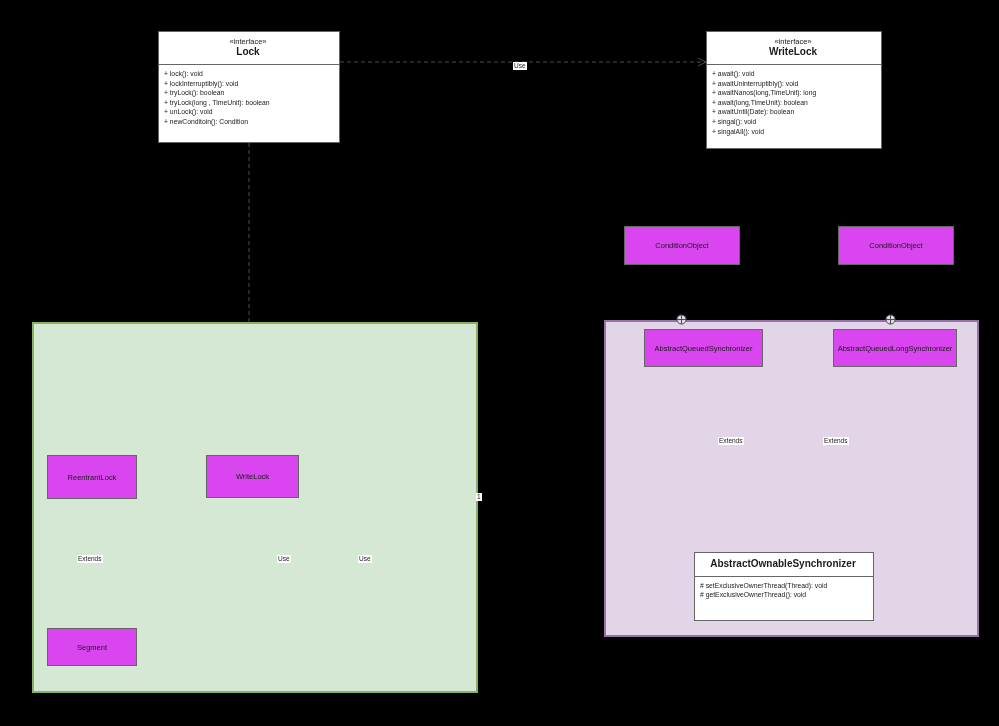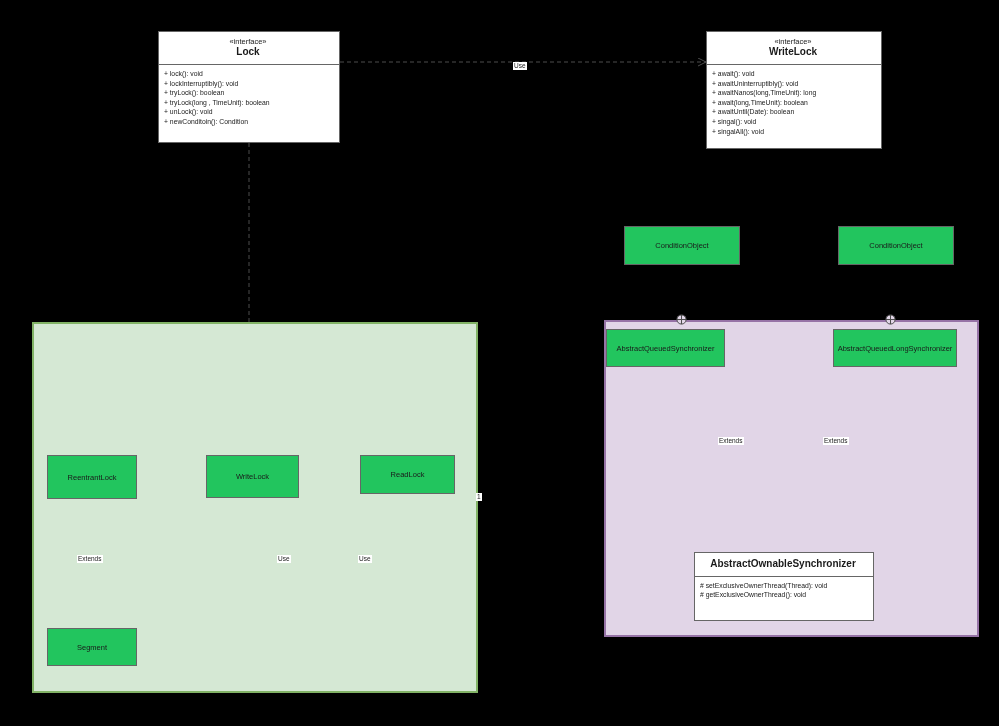--- a/index.html
+++ b/index.html
@@ -63,21 +63,21 @@
   }
   .uml-member {
     font-size: 6.8px;
     color: #1a1a1a;
     line-height: 1.42;
     white-space: nowrap;
     overflow: hidden;
   }
   .plain-box {
     position: absolute;
-    background: #22c55e;
+    background: #d946ef;
     border: 1px solid #666666;
     box-sizing: border-box;
     display: flex;
     align-items: center;
     justify-content: center;
     font-size: 7.5px;
     color: #1a1a1a;
     z-index: 5;
     overflow: hidden;
     white-space: nowrap;
@@ -188,24 +188,23 @@
       <div class="uml-member">+ singal(): void</div>
       <div class="uml-member">+ singalAll(): void</div>
     </div>
   </div>
 
   <div class="plain-box" style="left:624px; top:226px; width:116px; height:39px;">ConditionObject</div>
   <div class="plain-box" style="left:838px; top:226px; width:116px; height:39px;">ConditionObject</div>
 
   <div class="plain-box" style="left:47px; top:455px; width:90px; height:44px;">ReentrantLock</div>
   <div class="plain-box" style="left:206px; top:455px; width:93px; height:43px;">WriteLock</div>
-  <div class="plain-box" style="left:360px; top:455px; width:95px; height:39px;">ReadLock</div>
   <div class="plain-box" style="left:47px; top:628px; width:90px; height:38px;">Segment</div>
 
-  <div class="plain-box" style="left:606px; top:329px; width:119px; height:38px;">AbstractQueuedSynchronizer</div>
+  <div class="plain-box" style="left:644px; top:329px; width:119px; height:38px;">AbstractQueuedSynchronizer</div>
   <div class="plain-box" style="left:833px; top:329px; width:124px; height:38px;">AbstractQueuedLongSynchronizer</div>
 
   <div class="uml-box" style="left:694px; top:552px; width:180px; height:69px;">
     <div class="uml-title">
       <span class="cname">AbstractOwnableSynchronizer</span>
     </div>
     <div class="uml-sep"></div>
     <div class="uml-members">
       <div class="uml-member"># setExclusiveOwnerThread(Thread): void</div>
       <div class="uml-member"># getExclusiveOwnerThread(): void</div>

